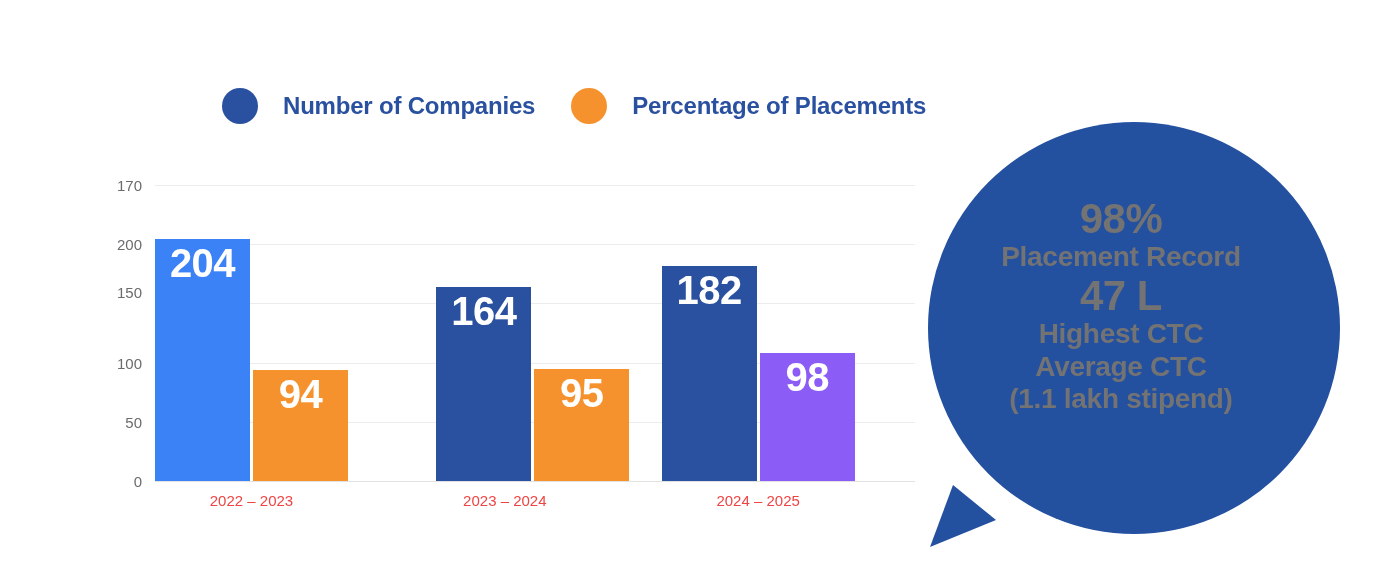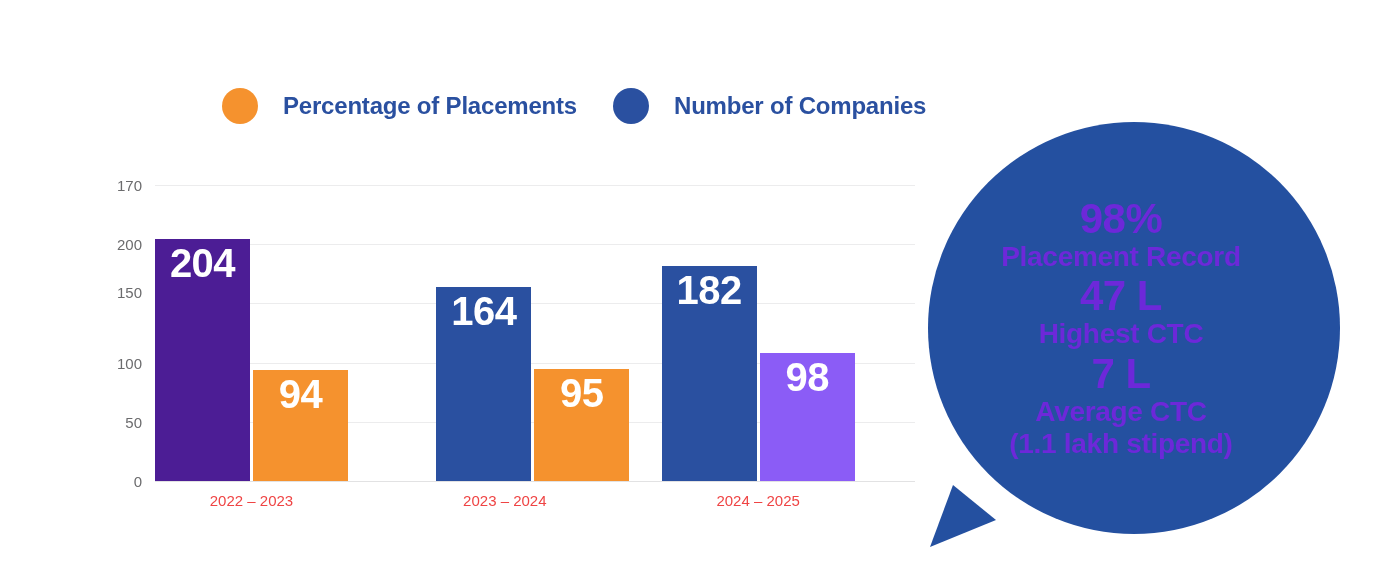--- a/index.html
+++ b/index.html
@@ -146,21 +146,21 @@
     position: absolute;
     left: 0;
     top: 0;
   }
   .callout-content {
     position: absolute;
     left: 0;
     top: 0;
     width: 470px;
     text-align: center;
-    color: #6d28d9;
+    color: #737373;
   }
   .cal-big {
     font-size: 42px;
     font-weight: bold;
     line-height: 1.08;
     letter-spacing: -0.5px;
   }
   .cal-small {
     font-size: 28px;
     font-weight: bold;
@@ -168,26 +168,26 @@
     letter-spacing: -0.3px;
   }
 </style>
 </head>
 <body>
 
 <div id="root">
 
   <div class="legend">
     <div class="legend-item">
+      <span class="legend-dot" style="background:#2a50a0"></span>
+      <span class="legend-label" style="color:#2a50a0">Number of Companies</span>
+    </div>
+    <div class="legend-item">
       <span class="legend-dot" style="background:#f5922e"></span>
       <span class="legend-label" style="color:#2a50a0">Percentage of Placements</span>
-    </div>
-    <div class="legend-item">
-      <span class="legend-dot" style="background:#2a50a0"></span>
-      <span class="legend-label" style="color:#2a50a0">Number of Companies</span>
     </div>
   </div>
 
   <div class="chart">
 
     <div class="ytick-wrap" id="yticks">
         <div class="ytick" style="top: 296px;">0</div>
         <div class="ytick" style="top: 236.8px;">50</div>
         <div class="ytick" style="top: 177.6px;">100</div>
         <div class="ytick" style="top: 107px;">150</div>
@@ -199,21 +199,21 @@
       <div id="gridlines">
           <div class="gridline zero" style="top: 296px;"></div>
           <div class="gridline" style="top: 236.8px;"></div>
           <div class="gridline" style="top: 177.6px;"></div>
           <div class="gridline" style="top: 118.4px;"></div>
           <div class="gridline" style="top: 59.2px;"></div>
           <div class="gridline" style="top: 0px;"></div>
         </div>
       <div class="groups" id="groups">
           <div class="group">
-            <div class="bar" style="height: 241.536px; background: #4c1d95;">
+            <div class="bar" style="height: 241.536px; background: #3b82f6;">
               <div class="bar-value">204</div>
             </div>
             <div class="bar second" style="height: 111.296px; background: rgb(245, 146, 46); padding-left: 32px;">
               <div class="bar-value">94</div>
             </div>
             <div class="xlabel">2022 – 2023</div>
           </div>
           <div class="group">
             <div class="bar" style="height: 194.176px; background: rgb(42, 80, 160); margin-left: 28px;">
               <div class="bar-value">164</div>
@@ -239,19 +239,18 @@
   <div class="callout">
     <svg width="470" height="460" viewBox="0 0 470 460">
       <path d="M 67 375 L 44 437 L 110 410 Z" fill="#2450a0"></path>
       <circle cx="248" cy="218" r="206" fill="#2450a0"></circle>
     </svg>
     <div class="callout-content" id="callout" style="top: 85.5px;">
         <div class="cal-big">98%</div>
         <div class="cal-small">Placement Record</div>
         <div class="cal-big">47 L</div>
         <div class="cal-small">Highest CTC</div>
-        <div class="cal-big">7 L</div>
         <div class="cal-small">Average CTC</div>
         <div class="cal-small">(1.1 lakh stipend)</div>
       </div>
   </div>
 
 </div>
 
 </body></html>

